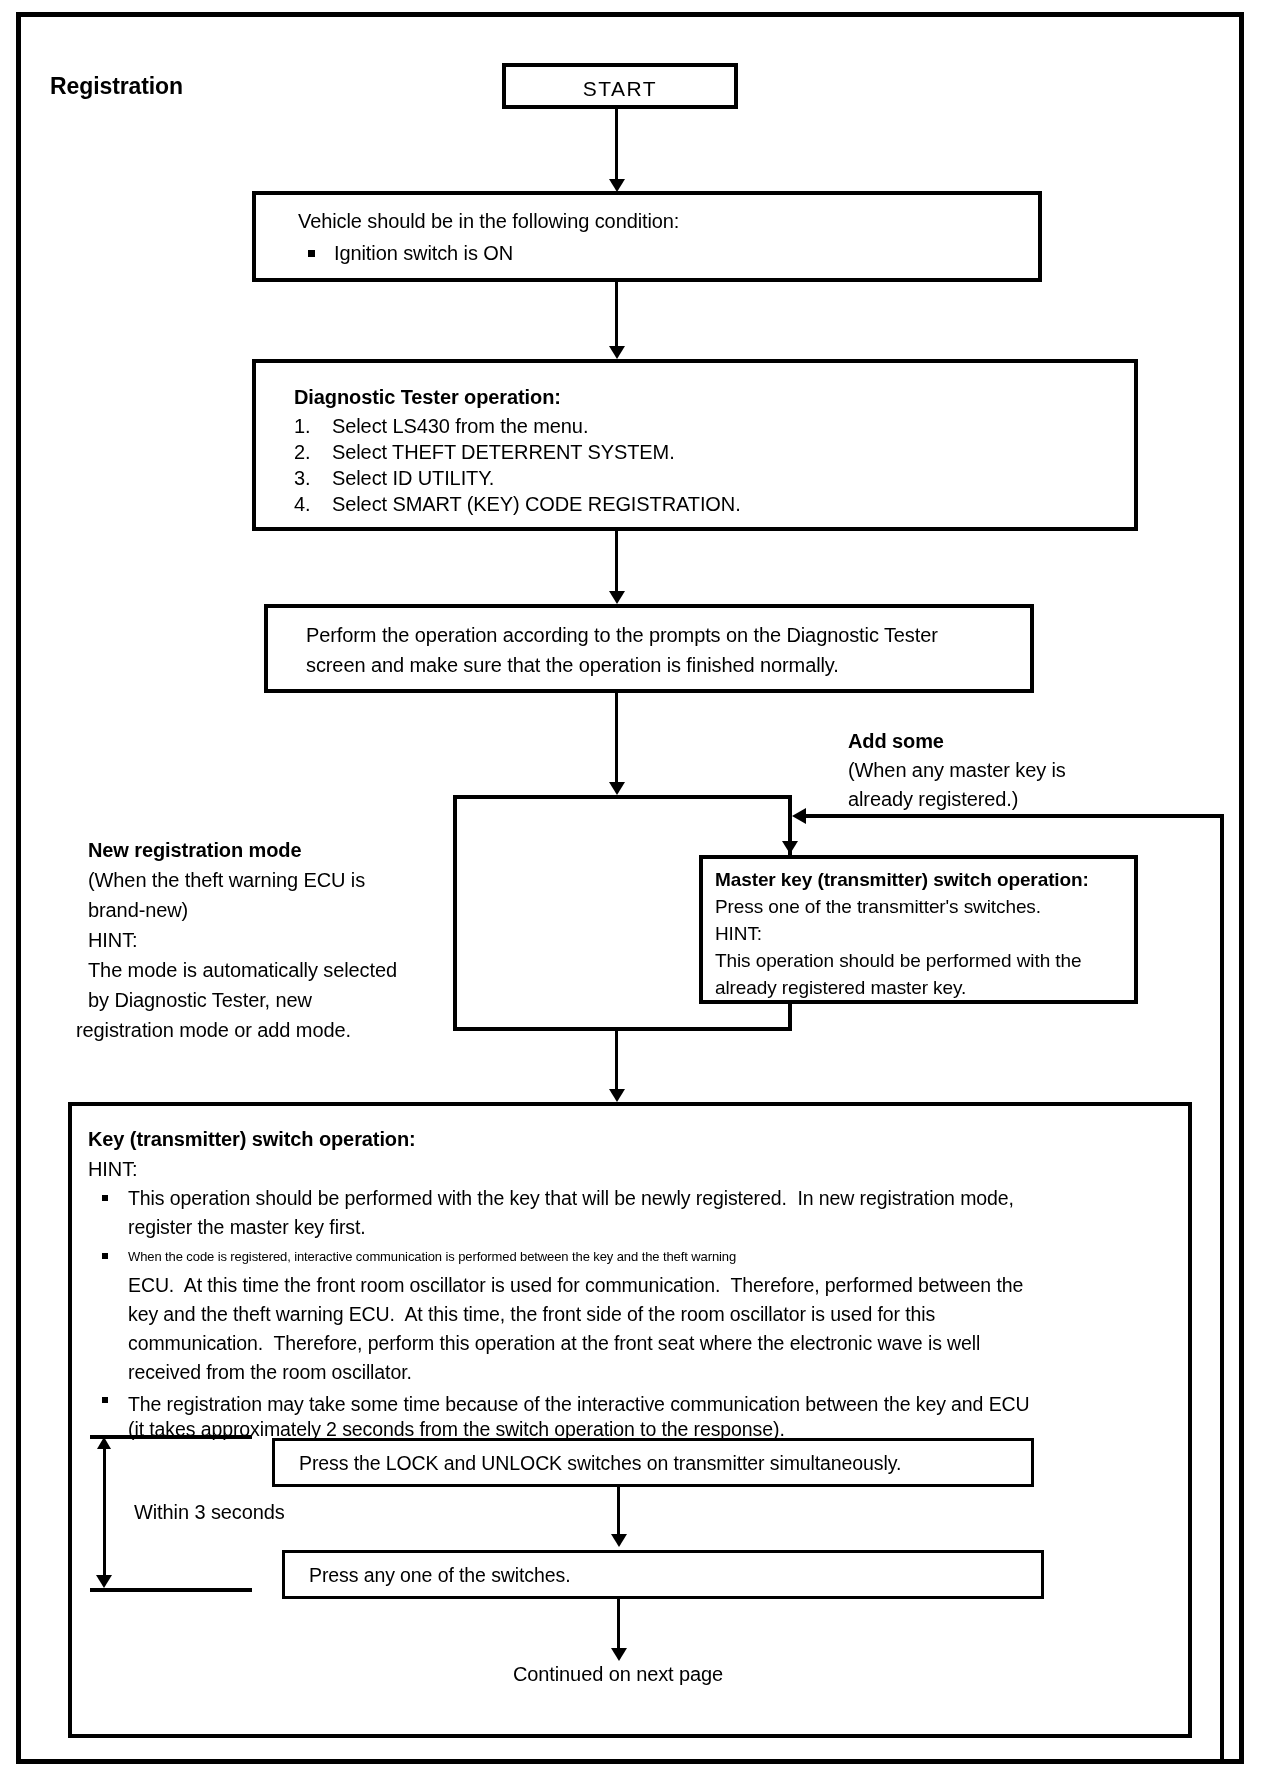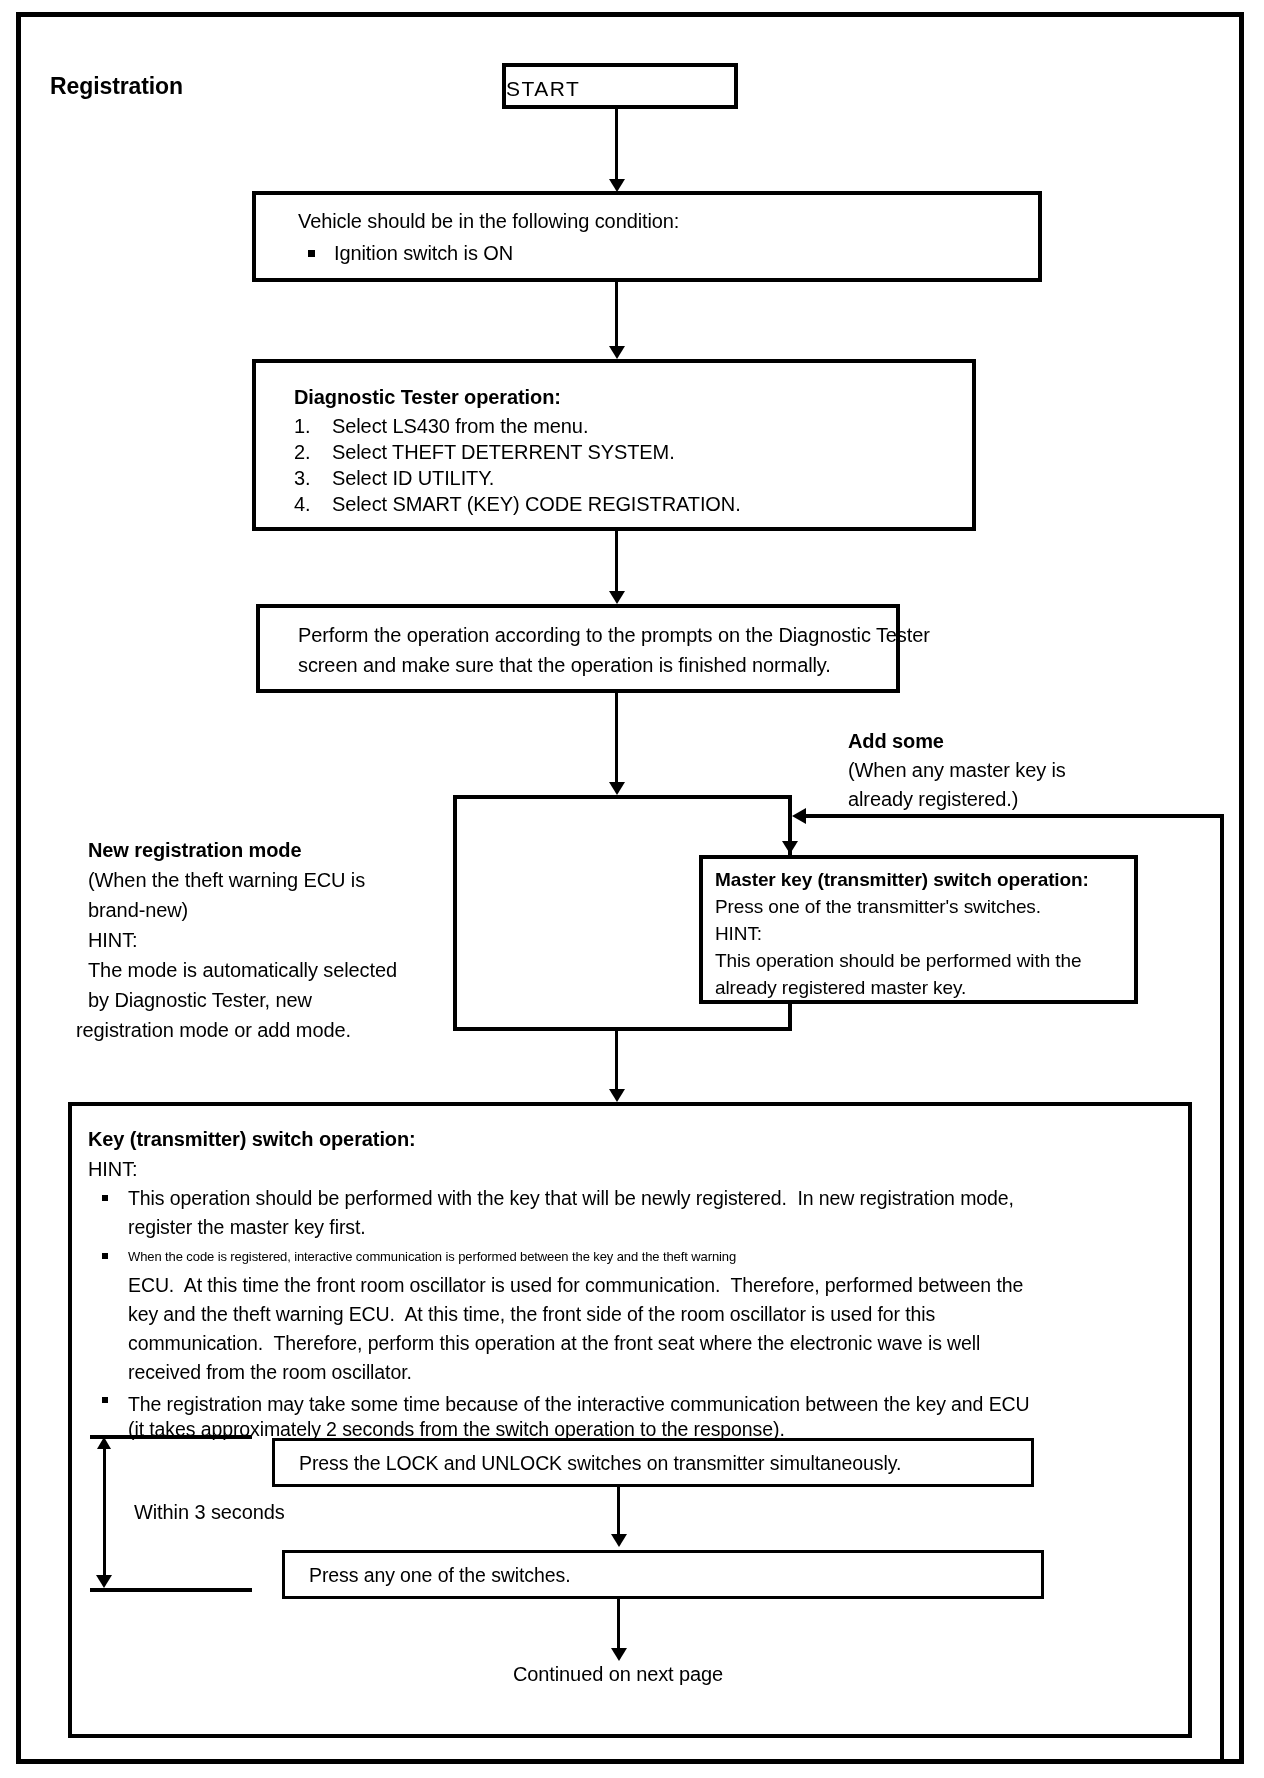--- a/index.html
+++ b/index.html
@@ -27,51 +27,51 @@
 </head>
 <body>
 
 <div class="page">
 
   <div class="frame" style="left:16px;top:12px;width:1228px;height:1752px;"></div>
 
   <div class="txt bold" style="left:50px;top:26px;font-size:23px;margin-top:46px;">Registration</div>
 
   <div class="box" style="left:502px;top:63px;width:236px;height:46px;">
-    <div class="txt" style="left:0;top:7px;width:228px;text-align:left;font-size:21px;letter-spacing:1.5px;">START</div>
+    <div class="txt" style="left:0;top:7px;width:228px;text-align:center;font-size:21px;letter-spacing:1.5px;">START</div>
   </div>
 
   <div class="vshaft" style="left:615px;top:109px;height:70px;"></div>
   <div class="ah down" style="left:609px;top:179px;"></div>
 
   <div class="box" style="left:252px;top:191px;width:790px;height:91px;">
     <div class="txt" style="left:42px;top:12px;">Vehicle should be in the following condition:</div>
     <div class="dot" style="left:52px;top:55px;"></div>
     <div class="txt" style="left:78px;top:44px;">Ignition switch is ON</div>
   </div>
 
   <div class="vshaft" style="left:615px;top:282px;height:65px;"></div>
   <div class="ah down" style="left:609px;top:346px;"></div>
 
-  <div class="box" style="left:252px;top:359px;width:724px;height:172px;">
+  <div class="box" style="left:252px;top:359px;width:886px;height:172px;">
     <div class="txt bold" style="left:38px;top:20px;">Diagnostic Tester operation:</div>
     <div class="txt" style="left:38px;top:49px;">1.</div>
     <div class="txt" style="left:76px;top:49px;">Select LS430 from the menu.</div>
     <div class="txt" style="left:38px;top:75px;">2.</div>
     <div class="txt" style="left:76px;top:75px;">Select THEFT DETERRENT SYSTEM.</div>
     <div class="txt" style="left:38px;top:101px;">3.</div>
     <div class="txt" style="left:76px;top:101px;">Select ID UTILITY.</div>
     <div class="txt" style="left:38px;top:127px;">4.</div>
     <div class="txt" style="left:76px;top:127px;">Select SMART (KEY) CODE REGISTRATION.</div>
   </div>
 
   <div class="vshaft" style="left:615px;top:531px;height:60px;"></div>
   <div class="ah down" style="left:609px;top:591px;"></div>
 
-  <div class="box" style="left:256px;top:604px;width:644px;height:89px;">
+  <div class="box" style="left:264px;top:604px;width:770px;height:89px;">
     <div class="txt line" style="left:38px;top:13px;">Perform the operation according to the prompts on the Diagnostic Tester</div>
     <div class="txt line" style="left:38px;top:43px;">screen and make sure that the operation is finished normally.</div>
   </div>
 
   <div class="vshaft" style="left:615px;top:693px;height:89px;"></div>
   <div class="ah down" style="left:609px;top:782px;"></div>
 
   <div>
     <div class="txt bold" style="left:848px;top:727px;">Add some</div>
     <div class="txt" style="left:848px;top:756px;">(When any master key is</div>

